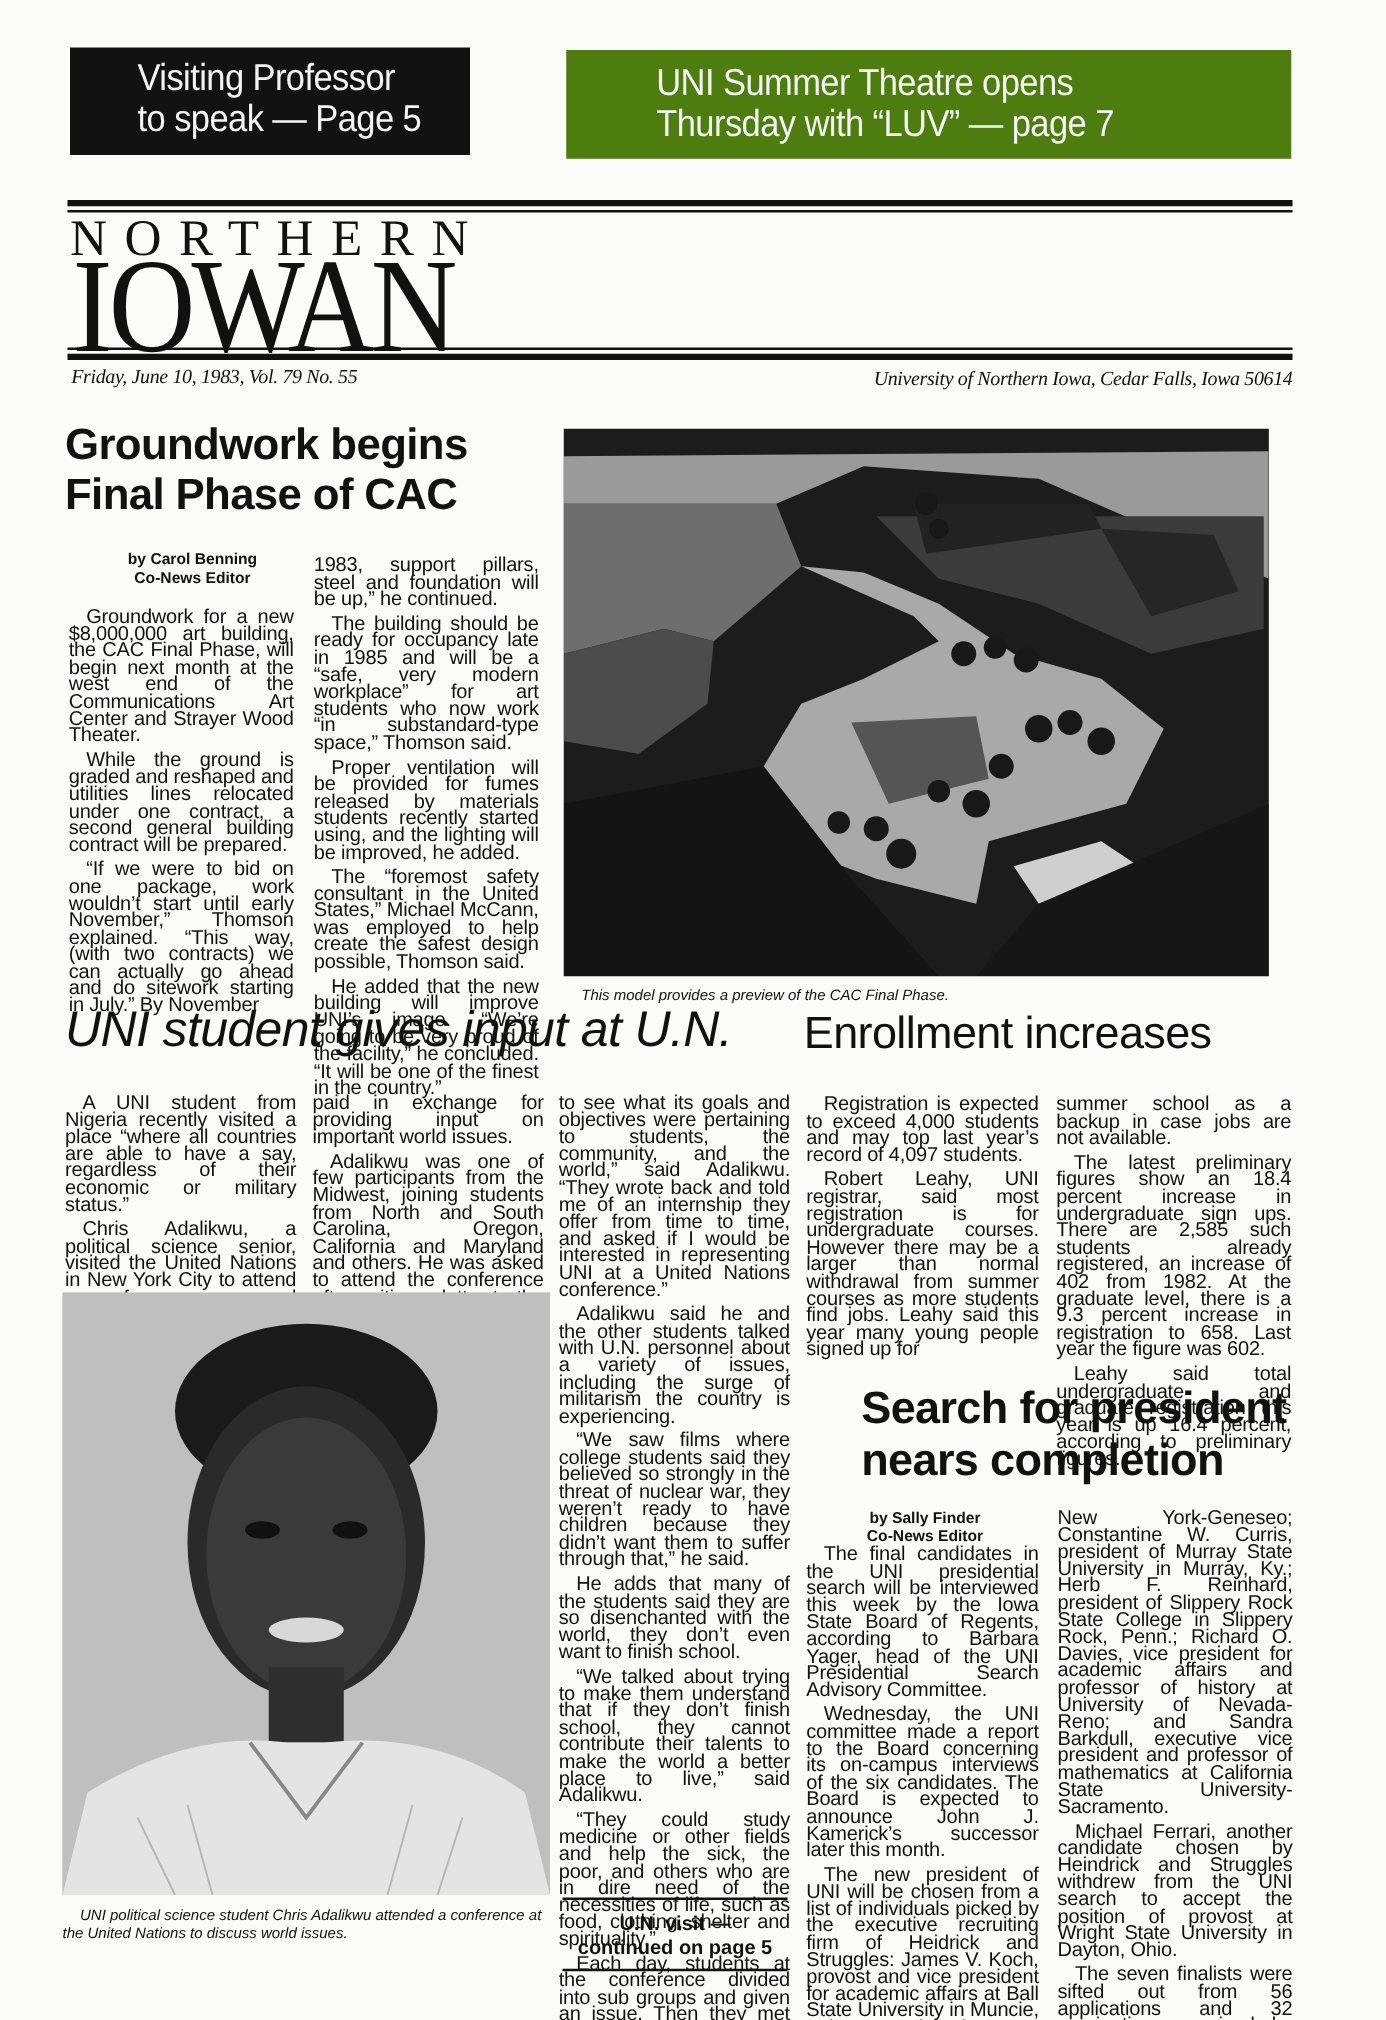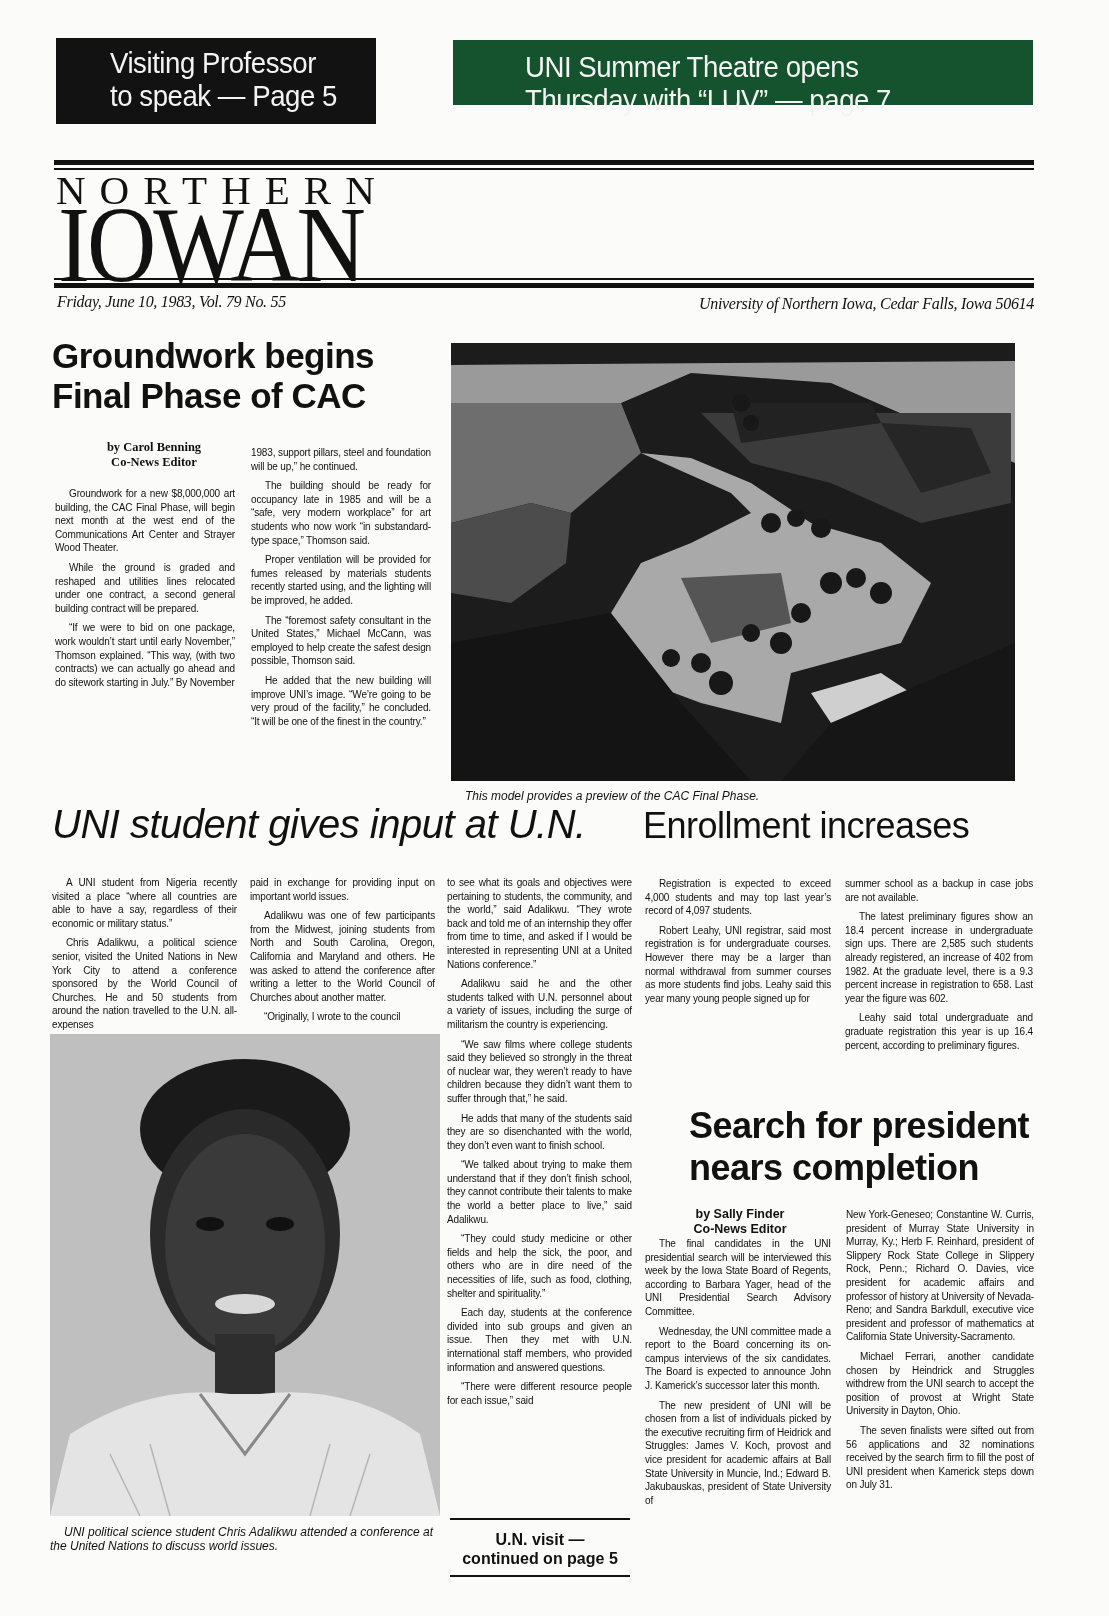--- a/index.html
+++ b/index.html
@@ -17,61 +17,61 @@
   .mast-iowan { font-family: "Liberation Serif", serif; font-size: 96px; line-height: 80px; letter-spacing: -3px; transform: scaleY(1.12); transform-origin: left top; }
   .dateline { font-family: "Liberation Serif", serif; font-style: italic; font-size: 16px; letter-spacing: -0.3px; }
 
   
   .h-bold { font-family: "Liberation Sans", sans-serif; font-weight: bold; letter-spacing: -0.5px; }
   .h-italic { font-family: "Liberation Sans", sans-serif; font-style: italic; letter-spacing: -0.5px; }
   .h-plain { font-family: "Liberation Sans", sans-serif; letter-spacing: -0.5px; }
 
   .byline { text-align: center; font-weight: bold; font-size: 12.5px; line-height: 15px; }
 
-  .col { font-size: 10px; line-height: 13.6px; text-align: justify; letter-spacing: -0.15px; }
+  .col { font-size: 16px; line-height: 13.6px; text-align: justify; letter-spacing: -0.15px; }
   .col p { margin: 0 0 6px 0; text-indent: 14px; }
 
   .caption { font-style: italic; font-size: 12px; line-height: 14px; }
 
   .photo-cac { background: #2a2a2a; overflow: hidden; }
   .photo-student { background: #bdbdbd; overflow: hidden; }
 
   .contline { font-weight: bold; font-size: 16px; text-align: center; line-height: 19px; }
 </style>
 </head>
 <body>
 
 <div class="abs" style="left:56px; top:38px; width:320px; height:86px; background:#121212;">
   <div class="teaser" style="position:absolute; left:54px; top:8px; background:none;">
     <span>Visiting Professor</span>
     <span>to speak — Page 5</span>
   </div>
 </div>
-<div class="abs" style="left:453px; top:40px; width:580px; height:65px; background:#14532d;">
+<div class="abs" style="left:453px; top:40px; width:580px; height:87px; background:#4d7c0f;">
   <div class="teaser" style="position:absolute; left:72px; top:10px; background:none;">
     <span>UNI Summer Theatre opens</span>
     <span>Thursday with “LUV” — page 7</span>
   </div>
 </div>
 
 <div class="abs rule-thick" style="left:54px; top:160px; width:980px;"></div>
 <div class="abs rule-thin" style="left:54px; top:168px; width:980px;"></div>
 <div class="abs mast-northern" style="left:56px; top:170px;">NORTHERN</div>
 <div class="abs mast-iowan" style="left:58px; top:200px;">IOWAN</div>
 <div class="abs rule-thin" style="left:54px; top:278px; width:980px;"></div>
 <div class="abs rule-thick" style="left:54px; top:283px; width:980px;"></div>
 <div class="abs dateline" style="left:57px; top:293px;">Friday, June 10, 1983, Vol. 79 No. 55</div>
 <div class="abs dateline" style="right:75px; top:295px;">University of Northern Iowa, Cedar Falls, Iowa 50614</div>
 
 <div class="abs h-bold" style="left:52px; top:336px; width:400px; font-size:35px; line-height:40px;">
   <div>Groundwork begins</div>
   <div>Final Phase of CAC</div>
 </div>
 
-<div class="abs byline" style="left:56px; top:440px; width:196px;font-family:Liberation Serif, serif;">
+<div class="abs byline" style="left:56px; top:440px; width:196px;">
   <div>by Carol Benning</div>
   <div>Co-News Editor</div>
 </div>
 
 <div class="abs col" style="left:55px; top:487px; width:180px;">
   <p>Groundwork for a new $8,000,000 art building, the CAC Final Phase, will begin next month at the west end of the Communications Art Center and Strayer Wood Theater.</p>
   <p>While the ground is graded and reshaped and utilities lines relocated under one contract, a second general building contract will be prepared.</p>
   <p>“If we were to bid on one package, work wouldn’t start until early November,” Thomson explained. “This way, (with two contracts) we can actually go ahead and do sitework starting in July.” By November</p>
 </div>
 

